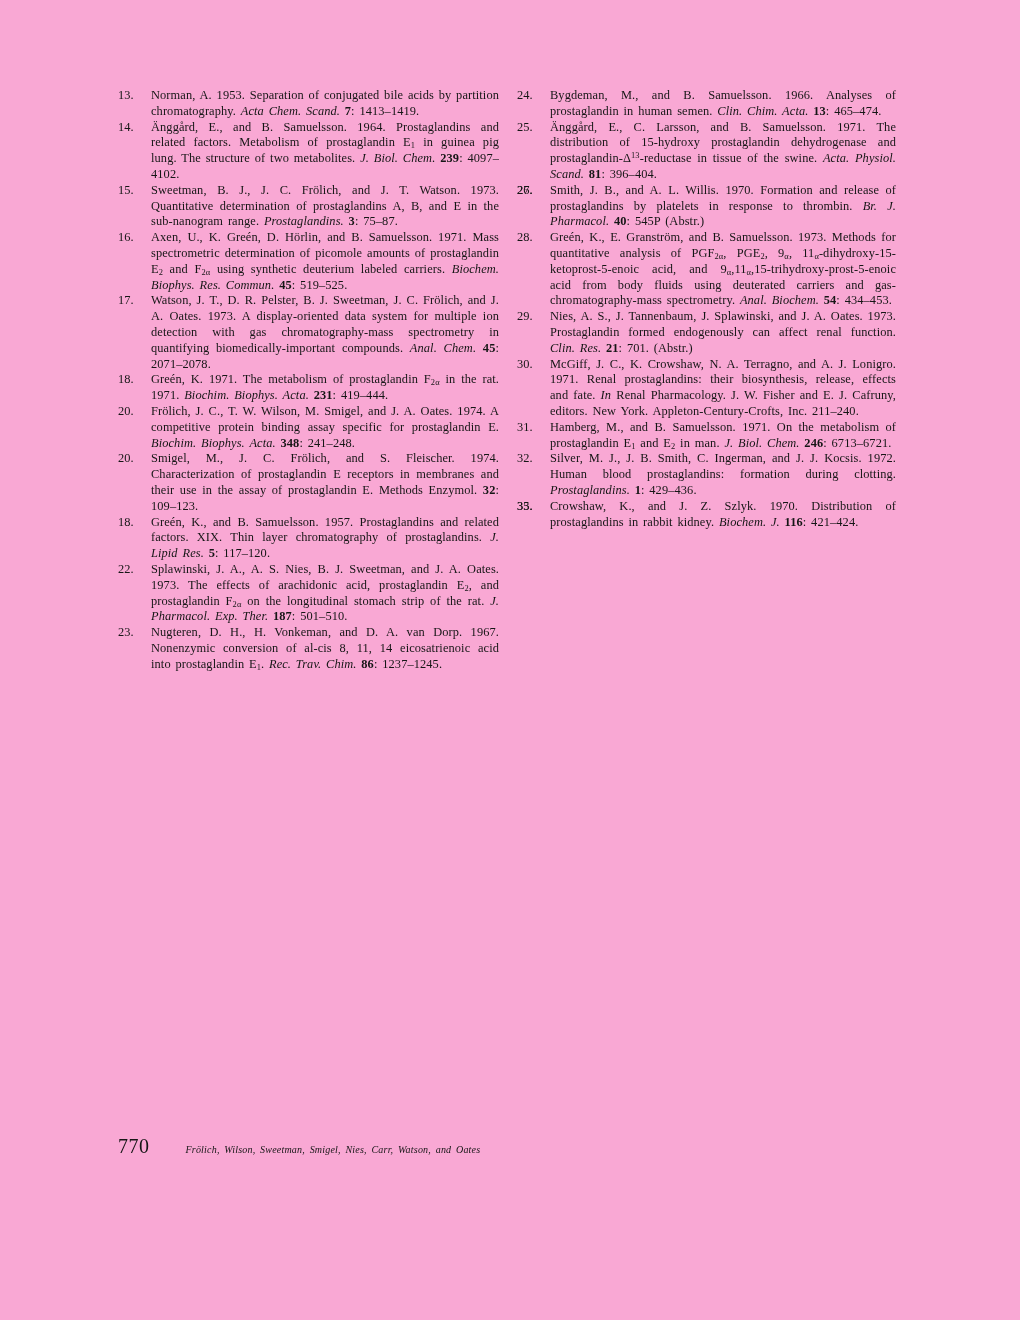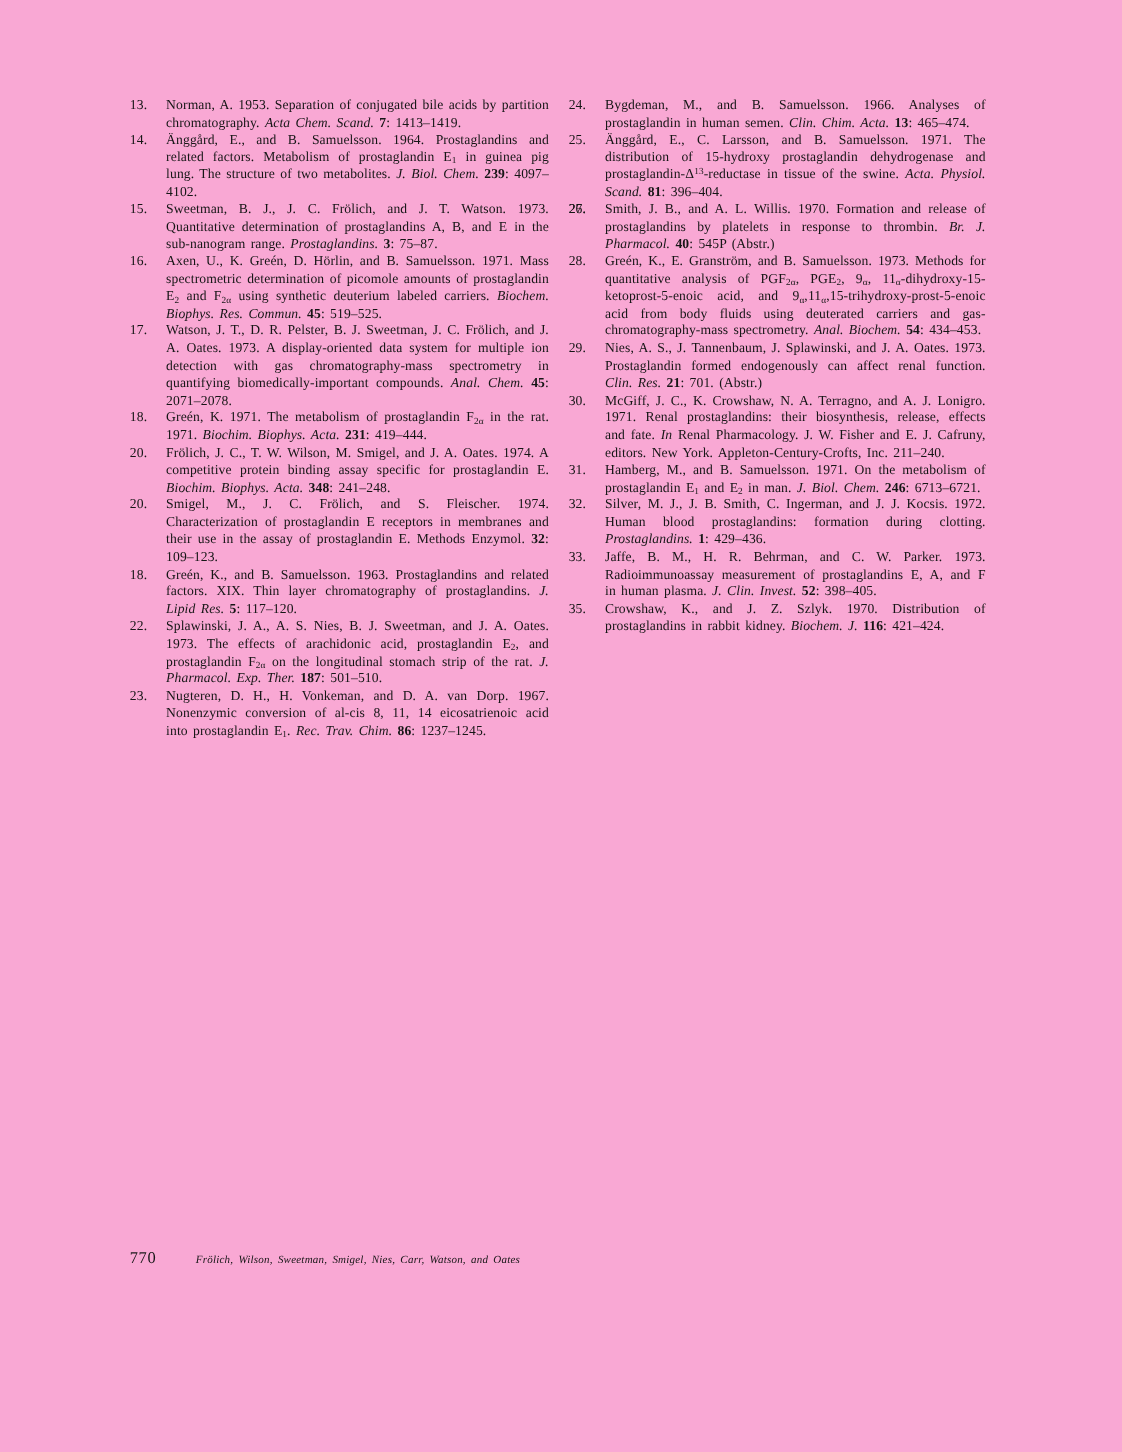--- a/index.html
+++ b/index.html
@@ -49,21 +49,21 @@
   }
   .ref sub { vertical-align: -0.25em; }
   .ref sup { vertical-align: 0.45em; }
   .footer {
     position: absolute;
     top: 1135px;
     left: 118px;
     white-space: nowrap;
   }
   .pageno {
-    font-size: 15px;
+    font-size: 20px;
     letter-spacing: 0.5px;
   }
   .running {
     font-size: 10px;
     font-style: italic;
     margin-left: 36px;
     letter-spacing: 0.2px;
     word-spacing: 2px;
   }
 </style>
@@ -73,33 +73,33 @@
 <div class="page">
   <div class="col col-left" id="col-left">
       <div class="ref"><span class="num">13.</span><span class="body"><span>Norman, A. 1953. Separation of conjugated bile acids by partition chromatography. </span><i>Acta Chem. Scand.</i><span> </span><b>7</b><span>: 1413–1419.</span></span></div>
       <div class="ref"><span class="num">14.</span><span class="body"><span>Änggård, E., and B. Samuelsson. 1964. Prostaglandins and related factors. Metabolism of prostaglandin E</span><sub>1</sub><span> in guinea pig lung. The structure of two metabolites. </span><i>J. Biol. Chem.</i><span> </span><b>239</b><span>: 4097–4102.</span></span></div>
       <div class="ref"><span class="num">15.</span><span class="body"><span>Sweetman, B. J., J. C. Frölich, and J. T. Watson. 1973. Quantitative determination of prostaglandins A, B, and E in the sub-nanogram range. </span><i>Prostaglandins.</i><span> </span><b>3</b><span>: 75–87.</span></span></div>
       <div class="ref"><span class="num">16.</span><span class="body"><span>Axen, U., K. Greén, D. Hörlin, and B. Samuelsson. 1971. Mass spectrometric determination of picomole amounts of prostaglandin E</span><sub>2</sub><span> and F</span><sub>2α</sub><span> using synthetic deuterium labeled carriers. </span><i>Biochem. Biophys. Res. Commun.</i><span> </span><b>45</b><span>: 519–525.</span></span></div>
       <div class="ref"><span class="num">17.</span><span class="body"><span>Watson, J. T., D. R. Pelster, B. J. Sweetman, J. C. Frölich, and J. A. Oates. 1973. A display-oriented data system for multiple ion detection with gas chromatography-mass spectrometry in quantifying biomedically-important compounds. </span><i>Anal. Chem.</i><span> </span><b>45</b><span>: 2071–2078.</span></span></div>
       <div class="ref"><span class="num">18.</span><span class="body"><span>Greén, K. 1971. The metabolism of prostaglandin F</span><sub>2α</sub><span> in the rat. 1971. </span><i>Biochim. Biophys. Acta.</i><span> </span><b>231</b><span>: 419–444.</span></span></div>
       <div class="ref"><span class="num">20.</span><span class="body"><span>Frölich, J. C., T. W. Wilson, M. Smigel, and J. A. Oates. 1974. A competitive protein binding assay specific for prostaglandin E. </span><i>Biochim. Biophys. Acta.</i><span> </span><b>348</b><span>: 241–248.</span></span></div>
       <div class="ref"><span class="num">20.</span><span class="body"><span>Smigel, M., J. C. Frölich, and S. Fleischer. 1974. Characterization of prostaglandin E receptors in membranes and their use in the assay of prostaglandin E. Methods Enzymol. </span><b>32</b><span>: 109–123.</span></span></div>
-      <div class="ref"><span class="num">18.</span><span class="body"><span>Greén, K., and B. Samuelsson. 1963. Prostaglandins and related factors. XIX. Thin layer chromatography of prostaglandins. </span><i>J. Lipid Res.</i><span> </span><b>5</b><span>: 117–120.</span></span></div>
+      <div class="ref"><span class="num">18.</span><span class="body"><span>Greén, K., and B. Samuelsson. 1957. Prostaglandins and related factors. XIX. Thin layer chromatography of prostaglandins. </span><i>J. Lipid Res.</i><span> </span><b>5</b><span>: 117–120.</span></span></div>
       <div class="ref"><span class="num">22.</span><span class="body"><span>Splawinski, J. A., A. S. Nies, B. J. Sweetman, and J. A. Oates. 1973. The effects of arachidonic acid, prostaglandin E</span><sub>2</sub><span>, and prostaglandin F</span><sub>2α</sub><span> on the longitudinal stomach strip of the rat. </span><i>J. Pharmacol. Exp. Ther.</i><span> </span><b>187</b><span>: 501–510.</span></span></div>
       <div class="ref"><span class="num">23.</span><span class="body"><span>Nugteren, D. H., H. Vonkeman, and D. A. van Dorp. 1967. Nonenzymic conversion of al-cis 8, 11, 14 eicosatrienoic acid into prostaglandin E</span><sub>1</sub><span>. </span><i>Rec. Trav. Chim.</i><span> </span><b>86</b><span>: 1237–1245.</span></span></div>
     </div>
   <div class="col col-right" id="col-right">
       <div class="ref"><span class="num">24.</span><span class="body"><span>Bygdeman, M., and B. Samuelsson. 1966. Analyses of prostaglandin in human semen. </span><i>Clin. Chim. Acta.</i><span> </span><b>13</b><span>: 465–474.</span></span></div>
       <div class="ref"><span class="num">25.</span><span class="body"><span>Änggård, E., C. Larsson, and B. Samuelsson. 1971. The distribution of 15-hydroxy prostaglandin dehydrogenase and prostaglandin-Δ</span><sup>13</sup><span>-reductase in tissue of the swine. </span><i>Acta. Physiol. Scand.</i><span> </span><b>81</b><span>: 396–404.</span></span></div>
       <div class="ref"><span class="num">26.</span></div>
       <div class="ref"><span class="num">27.</span><span class="body"><span>Smith, J. B., and A. L. Willis. 1970. Formation and release of prostaglandins by platelets in response to thrombin. </span><i>Br. J. Pharmacol.</i><span> </span><b>40</b><span>: 545P (Abstr.)</span></span></div>
       <div class="ref"><span class="num">28.</span><span class="body"><span>Greén, K., E. Granström, and B. Samuelsson. 1973. Methods for quantitative analysis of PGF</span><sub>2α</sub><span>, PGE</span><sub>2</sub><span>, 9</span><sub>α</sub><span>, 11</span><sub>α</sub><span>-dihydroxy-15-ketoprost-5-enoic acid, and 9</span><sub>α</sub><span>,11</span><sub>α</sub><span>,15-trihydroxy-prost-5-enoic acid from body fluids using deuterated carriers and gas-chromatography-mass spectrometry. </span><i>Anal. Biochem.</i><span> </span><b>54</b><span>: 434–453.</span></span></div>
       <div class="ref"><span class="num">29.</span><span class="body"><span>Nies, A. S., J. Tannenbaum, J. Splawinski, and J. A. Oates. 1973. Prostaglandin formed endogenously can affect renal function. </span><i>Clin. Res.</i><span> </span><b>21</b><span>: 701. (Abstr.)</span></span></div>
       <div class="ref"><span class="num">30.</span><span class="body"><span>McGiff, J. C., K. Crowshaw, N. A. Terragno, and A. J. Lonigro. 1971. Renal prostaglandins: their biosynthesis, release, effects and fate. </span><i>In</i><span> Renal Pharmacology. J. W. Fisher and E. J. Cafruny, editors. New York. Appleton-Century-Crofts, Inc. 211–240.</span></span></div>
       <div class="ref"><span class="num">31.</span><span class="body"><span>Hamberg, M., and B. Samuelsson. 1971. On the metabolism of prostaglandin E</span><sub>1</sub><span> and E</span><sub>2</sub><span> in man. </span><i>J. Biol. Chem.</i><span> </span><b>246</b><span>: 6713–6721.</span></span></div>
       <div class="ref"><span class="num">32.</span><span class="body"><span>Silver, M. J., J. B. Smith, C. Ingerman, and J. J. Kocsis. 1972. Human blood prostaglandins: formation during clotting. </span><i>Prostaglandins.</i><span> </span><b>1</b><span>: 429–436.</span></span></div>
-      <div class="ref"><span class="num">33.</span><span class="body"><span>Jaffe, B. M., H. R. Behrman, and C. W. Parker. 1973. Radioimmunoassay measurement of prostaglandins E, A, and F in human plasma. </span><i>J. Clin. Invest.</i><span> </span><b>52</b><span>: 398–405.</span></span></div>
+      <div class="ref"><span class="num">33.</span></div>
       <div class="ref"><span class="num">35.</span><span class="body"><span>Crowshaw, K., and J. Z. Szlyk. 1970. Distribution of prostaglandins in rabbit kidney. </span><i>Biochem. J.</i><span> </span><b>116</b><span>: 421–424.</span></span></div>
     </div>
   <div class="footer">
     <span class="pageno">770</span><span class="running">Frölich, Wilson, Sweetman, Smigel, Nies, Carr, Watson, and Oates</span>
   </div>
 </div>
 
 </body></html>

